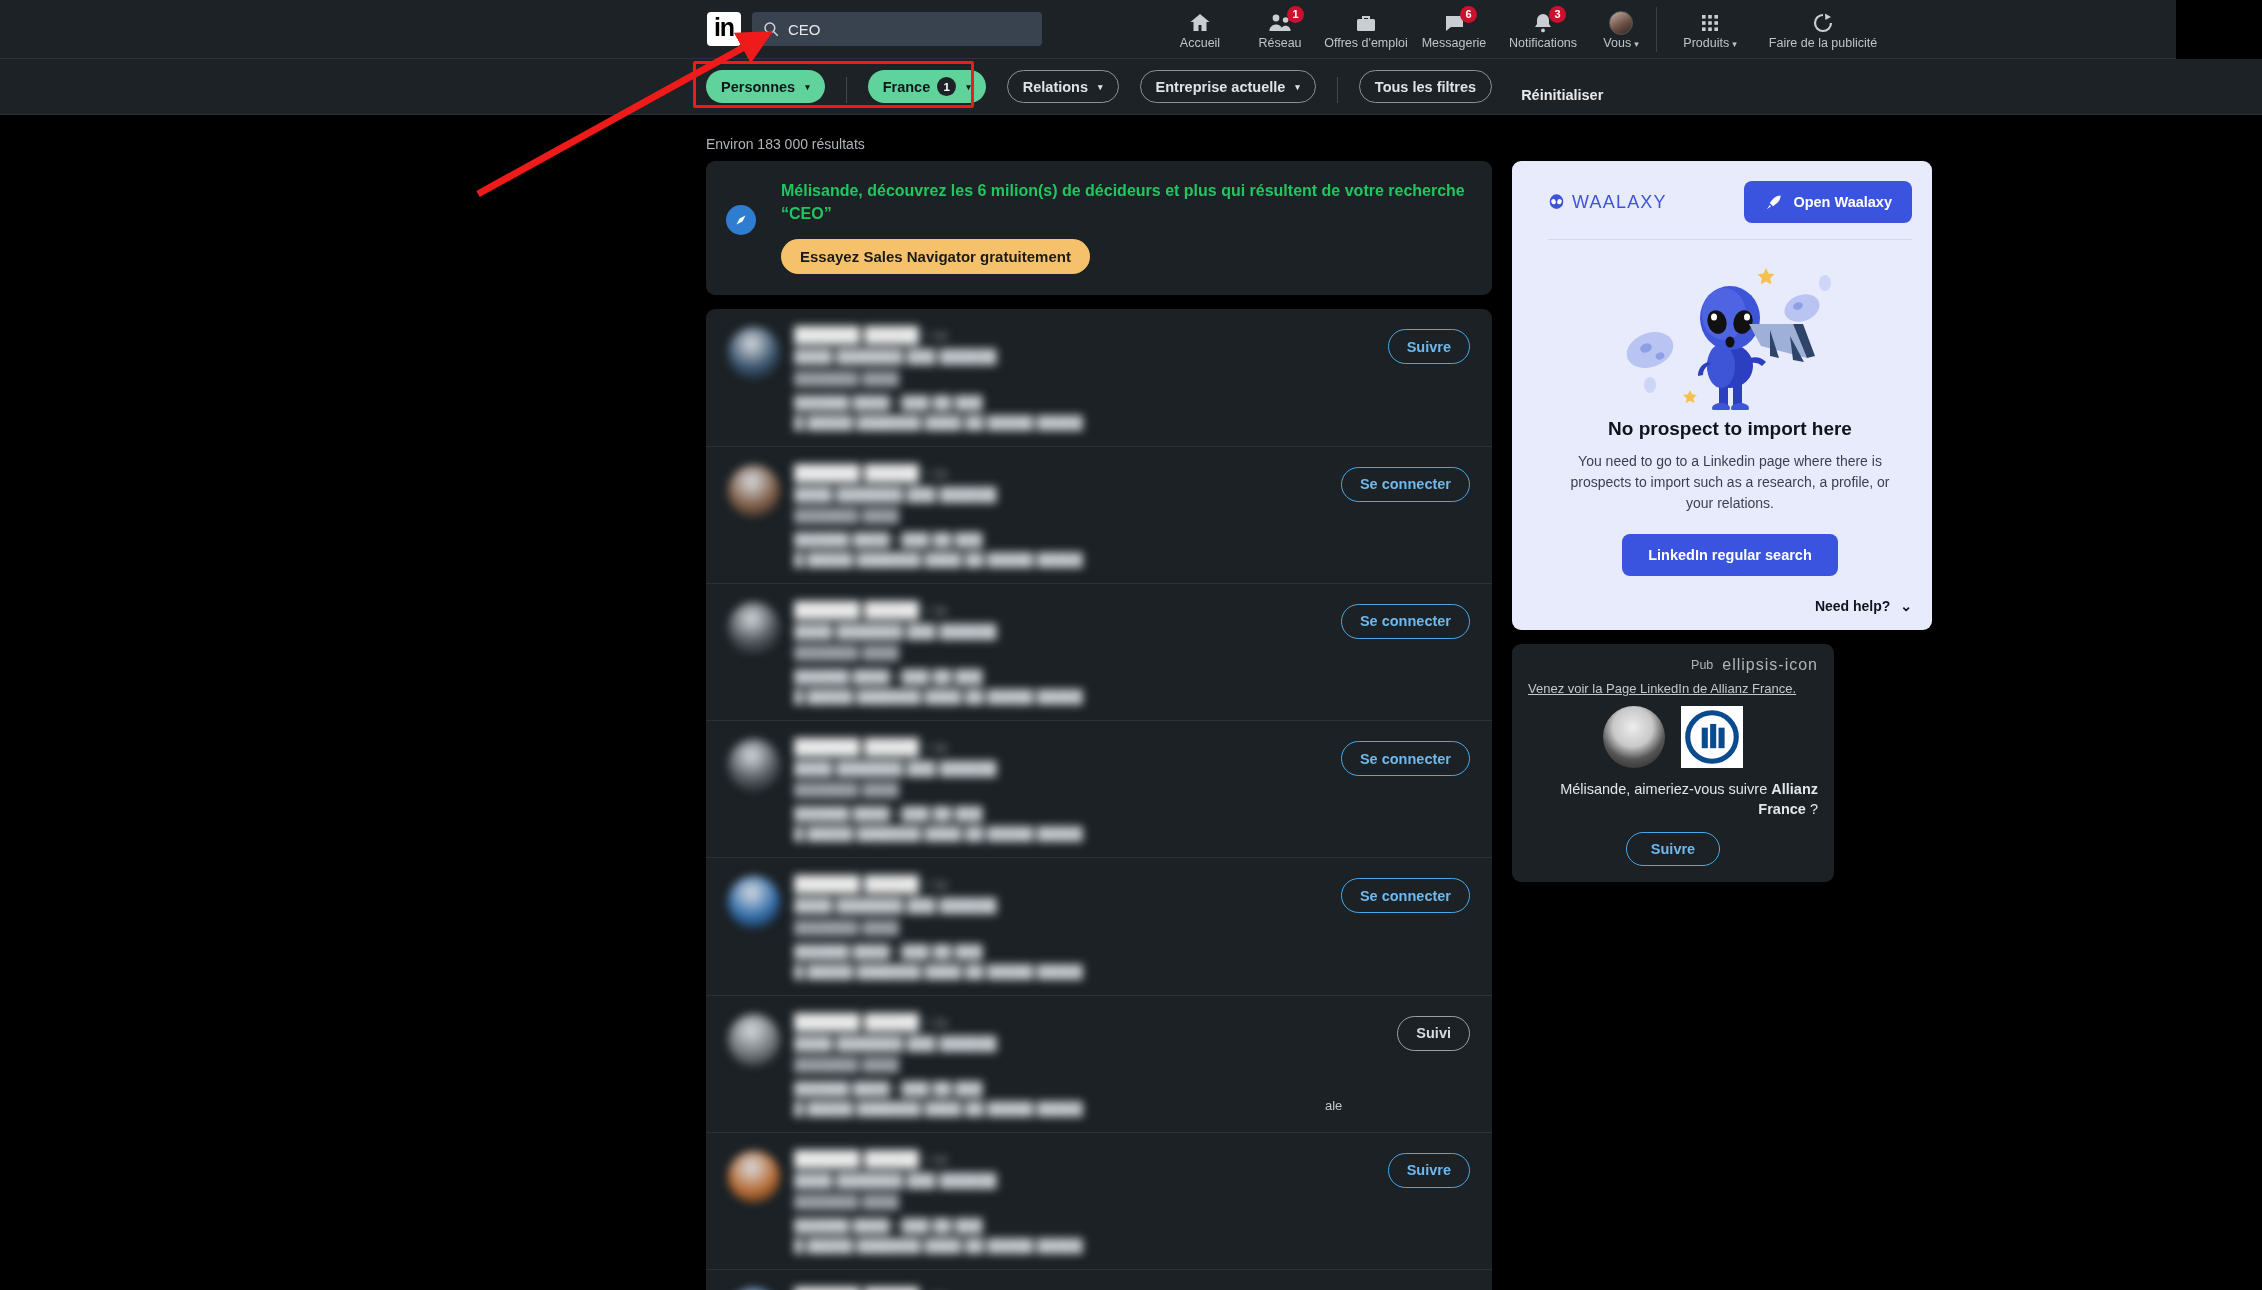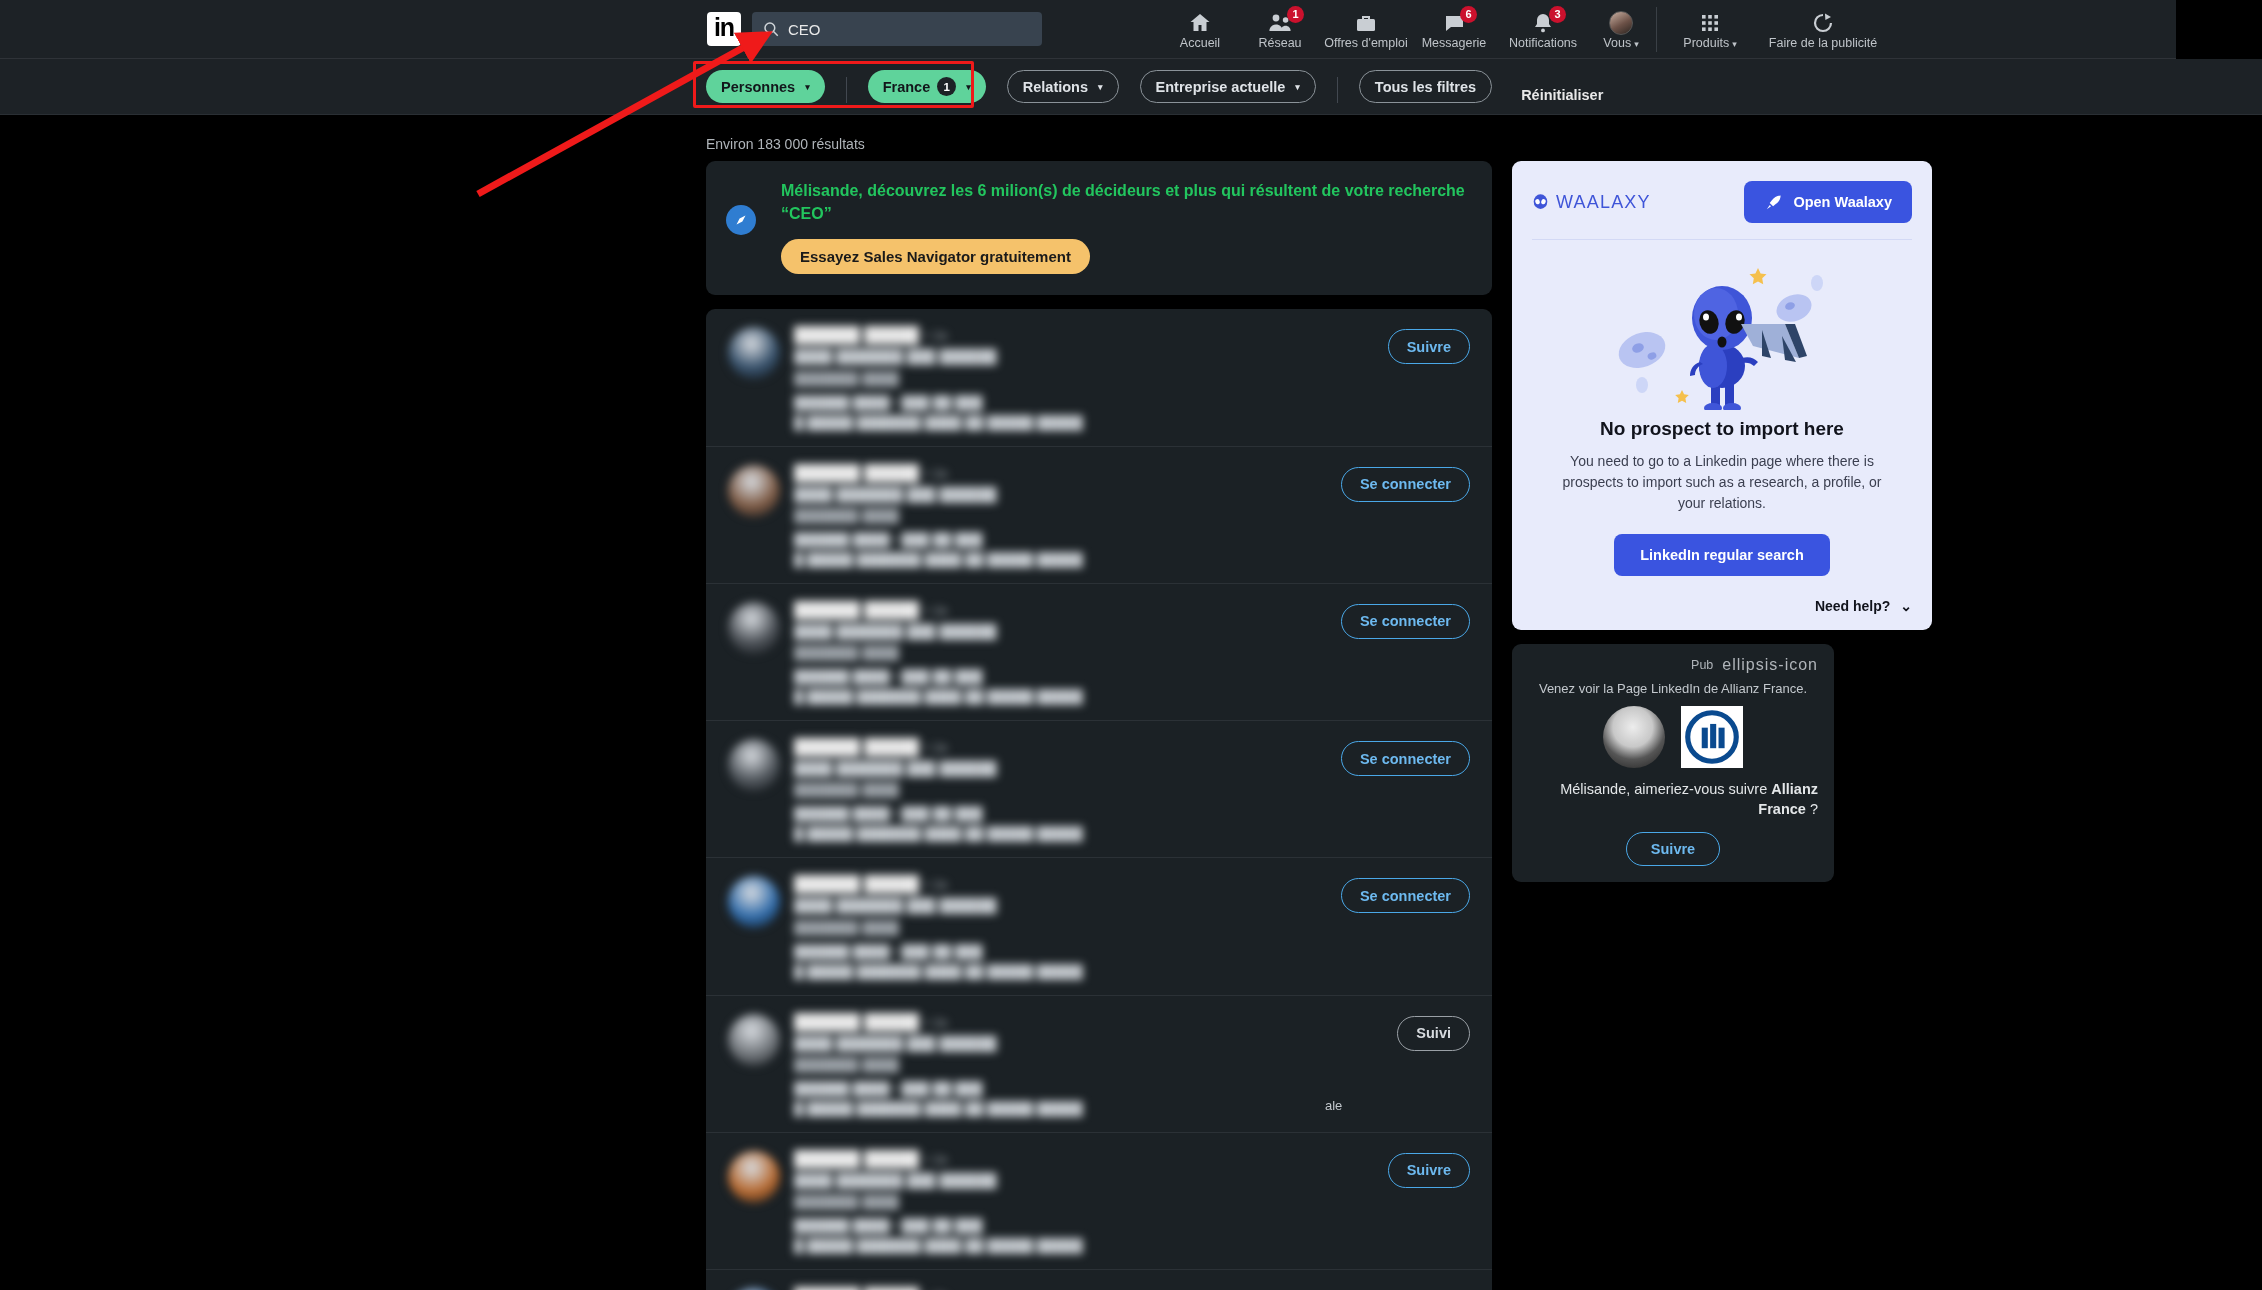--- a/index.html
+++ b/index.html
@@ -154,21 +154,21 @@
     background: transparent; white-space: nowrap;
     font-family: "Liberation Sans", sans-serif;
   }
   .btn-blue { border: 1.5px solid #4aa8e8; color: #6db9ef; }
   .btn-gray { border: 1.5px solid #9aa0a6; color: #d7dbdf; }
 
   
   #rail { position: absolute; left: 1512px; top: 161px; width: 420px; }
 
   #waalaxy {
-    background: #e8ebfb; border-radius: 9px; padding: 20px 20px 16px 20px;
+    background: #e8ebfb; border-radius: 9px; padding: 20px 20px 16px 36px;
     position: relative;
   }
   #wx-head { display: flex; align-items: center; justify-content: space-between; }
   #wx-brand { display: flex; align-items: center; gap: 7px; }
   #wx-brandtext { color: #3f55d8; font-size: 18px; letter-spacing: 1.2px; }
   #wx-open {
     background: #3a54e0; color: #fff; border: none; border-radius: 8px;
     height: 42px; padding: 0 20px; display: flex; align-items: center; gap: 10px;
     font-size: 14.5px; font-weight: 700; cursor: pointer;
     font-family: "Liberation Sans", sans-serif;
@@ -192,21 +192,21 @@
   }
 
   
   #adcard {
     margin-top: 14px; background: #1b2125; border-radius: 9px;
     padding: 12px 16px 16px 16px; width: 322px;
   }
   #ad-top { display: flex; align-items: center; justify-content: flex-end; gap: 9px; }
   #ad-pub { font-size: 12.5px; color: #b0b5ba; }
   #ad-dots { font-size: 16px; color: #b0b5ba; letter-spacing: 1px; cursor: pointer; }
-  #ad-line { text-align: center; font-size: 13px; color: #c3c8cd; margin-top: 7px; }
+  #ad-line { font-size: 13px; color: #c3c8cd; margin-top: 7px; text-decoration: underline; }
   #ad-imgs { display: flex; align-items: center; justify-content: center; gap: 16px; margin-top: 10px; }
   #ad-face {
     width: 62px; height: 62px; border-radius: 50%;
     background: radial-gradient(circle at 48% 34%, #f0ece9 0%, #cfc7c1 38%, #5d544e 62%, #1c1a19 100%);
     filter: grayscale(1);
   }
   #ad-logo {
     width: 62px; height: 62px; background: #ffffff;
     display: flex; align-items: center; justify-content: center;
   }

